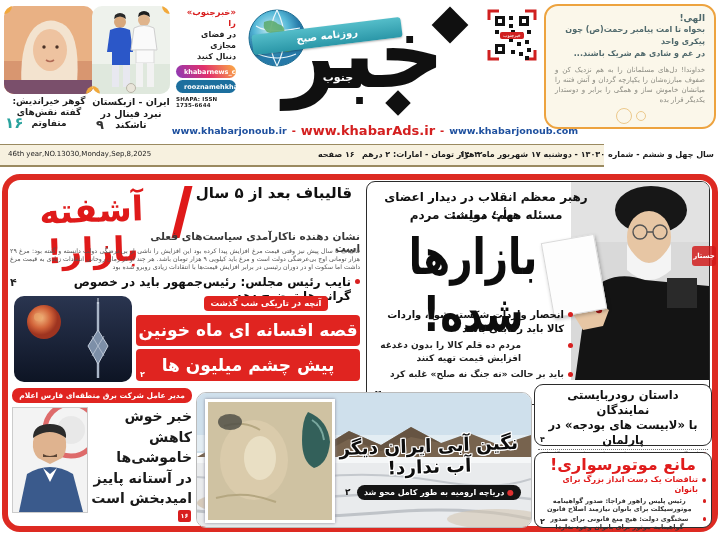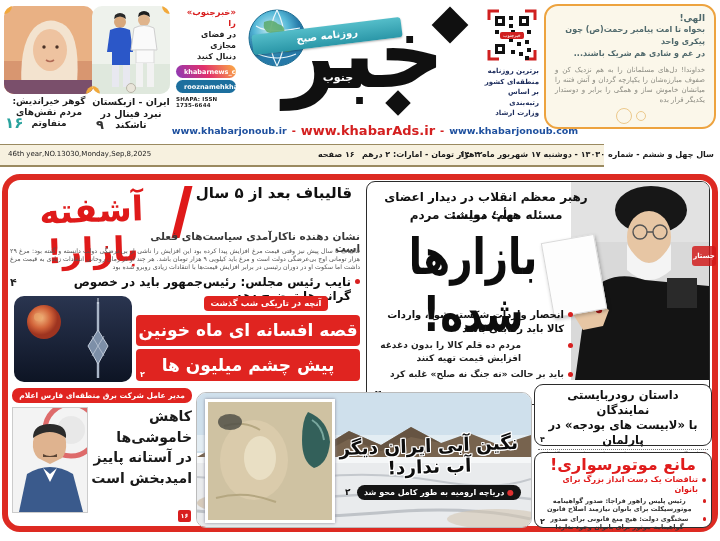--- a/index.html
+++ b/index.html
@@ -103,21 +103,21 @@
       <ellipse cx="46" cy="44" rx="17" ry="21" fill="#eec3a0"></ellipse>
       <circle cx="40" cy="41" r="1.7" fill="#4a3226"></circle>
         <circle cx="53" cy="41" r="1.7" fill="#4a3226"></circle>
       <path d="M42,54 q4,3 8,0" stroke="#b06a55" stroke-width="1.6" fill="none"></path>
       <rect y="74" width="90" height="14" fill="#7a4f6b"></rect>
     </svg>
     <div class="corner" style="left:-8px;top:-8px;border-radius:50%;"></div>
     <div class="corner" style="right:-8px;bottom:-8px;border-radius:50%;"></div>
   </div>
   <div class="abs cap ctr rtl" style="left:0;top:96px;width:98px;">گوهر خیراندیش:</div>
-  <div class="abs cap ctr rtl" style="left:0;top:107px;width:98px;">مردم نقش‌های متفاوتم</div>
+  <div class="abs cap ctr rtl" style="left:0;top:107px;width:98px;">گفته نقش‌های متفاوتم</div>
   <div class="abs pgnum-teal" style="left:5px;top:114px;">۱۶</div>
 
   <div class="abs photo" style="left:92px;top:6px;width:78px;height:88px;">
     <svg width="78" height="88" viewBox="0 0 78 88">
       <rect width="78" height="88" fill="#eef2ec"></rect>
       <rect y="58" width="78" height="30" fill="#dfe8dd"></rect>
       <circle cx="28" cy="16" r="6" fill="#d8a87c"></circle>
         <path d="M22,13 q6,-5 12,0 l-1,-4 q-5,-4 -10,0 Z" fill="#2a2a2a"></path>
       <path d="M18,24 q10,-5 20,0 l3,22 -26,0 Z" fill="#2b57c8"></path>
       <rect x="20" y="45" width="18" height="14" fill="#2b57c8"></rect>
@@ -208,27 +208,20 @@
       <rect x="30" y="34" width="4" height="4"></rect>
         <rect x="38" y="32" width="4" height="4"></rect>
       <rect x="24" y="42" width="4" height="4"></rect>
         <rect x="32" y="44" width="4" height="4"></rect>
       <rect x="40" y="40" width="4" height="4"></rect>
         <rect x="38" y="48" width="4" height="4"></rect>
     </g>
     <rect x="13" y="24" width="24" height="7" rx="2" fill="#d02020"></rect>
     <text x="25" y="29.3" font-size="4.5" fill="#fff" text-anchor="middle" font-family="DejaVu Sans">خبرجنوب</text>
   </svg>
-  <div class="abs rtl" style="left:479px;top:66px;width:60px;">
-    <div class="rank-line">برترین روزنامه</div>
-    <div class="rank-line">منطقه‌ای کشور</div>
-    <div class="rank-line">بر اساس</div>
-    <div class="rank-line">رتبه‌بندی</div>
-    <div class="rank-line">وزارت ارشاد</div>
-  </div>
 
   <div class="abs prayer rtl" style="left:544px;top:4px;width:172px;height:125px;box-sizing:border-box;padding:6px 9px;">
     <div class="t">الهی!</div>
     <div class="l">بخواه تا امت پیامبر رحمت(ص) چون پیکری واحد</div>
     <div class="l">در غم و شادی هم شریک باشند...</div>
     <div class="p" style="margin-top:5px;">خداوندا! دل‌های مسلمانان را به هم نزدیک کن و صفوف مبارزه‌شان را یکپارچه گردان و آتش فتنه را میانشان خاموش ساز و همگی را برابر و دوستدار یکدیگر قرار بده</div>
     <div class="ocirc" style="width:14px;height:14px;left:70px;bottom:3px;"></div>
     <div class="ocirc" style="width:8px;height:8px;left:90px;bottom:6px;"></div>
   </div>
 
@@ -326,20 +319,21 @@
       <rect width="74" height="104" fill="#f3f3f3"></rect>
       <circle cx="58" cy="22" r="26" fill="none" stroke="#d43030" stroke-width="5" opacity=".7"></circle>
       <circle cx="58" cy="22" r="14" fill="#e8e8e8"></circle>
       <path d="M20,34 q2,-16 17,-16 q15,0 16,16 q1,10 -4,16 l-12,6 -12,-6 q-6,-6 -5,-16 Z" fill="#dfb38f"></path>
       <path d="M20,30 q0,-14 17,-14 q17,0 16,14 l-3,-2 q-13,-8 -27,0 Z" fill="#2b2b2b"></path>
       <path d="M30,46 q7,4 14,0 l0,3 -14,0 Z" fill="#5a4434"></path>
       <path d="M6,104 L14,66 Q37,52 60,66 L70,104 Z" fill="#3a5a8c"></path>
       <polygon points="30,60 37,74 44,60 37,66" fill="#fff"></polygon>
     </svg>
     <div class="abs rtl" style="left:80px;top:20px;width:104px;">
+      <div class="power-line">خبر خوش</div>
       <div class="power-line">کاهش خاموشی‌ها</div>
       <div class="power-line">در آستانه پاییز</div>
       <div class="power-line">امیدبخش است</div>
     </div>
     <div class="abs pgbox" style="left:170px;top:124px;width:13px;height:12px;">۱۶</div>
   </div>
 
   <div class="abs photo" style="left:196px;top:392px;width:336px;height:136px;border:1px solid #bbb;box-sizing:border-box;">
     <svg width="334" height="134" viewBox="0 0 334 134">
       <rect width="334" height="60" fill="#cfe0ec"></rect>

